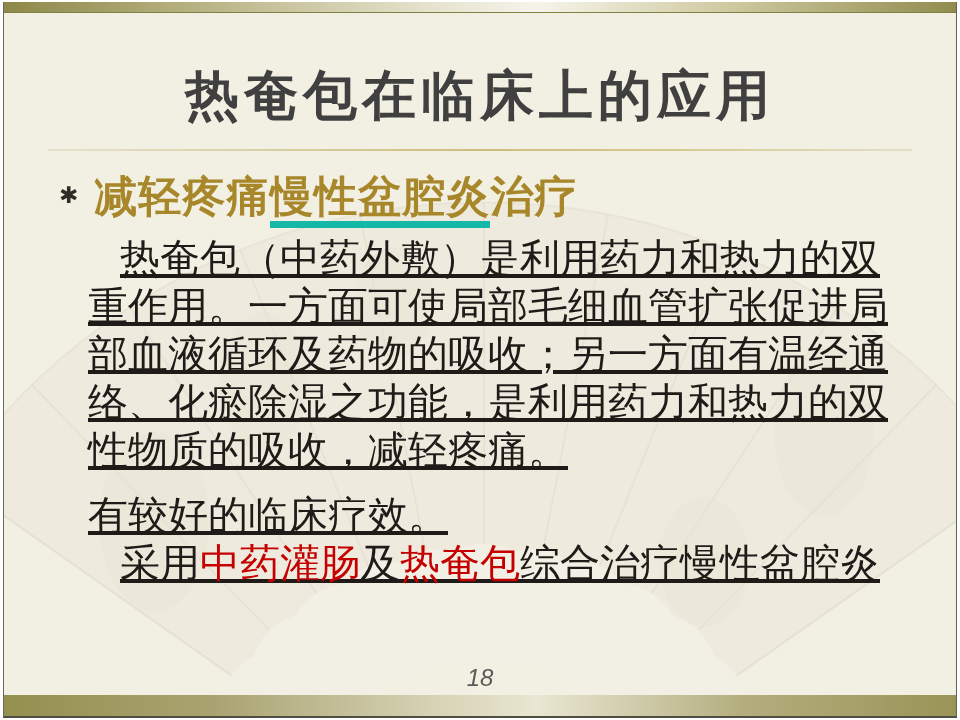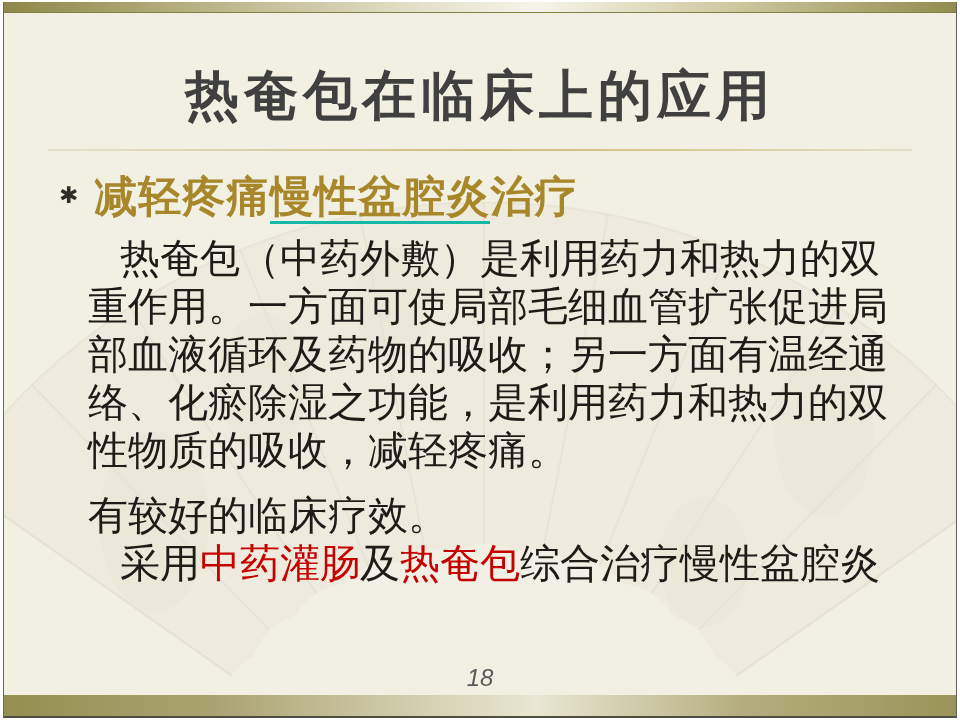--- a/index.html
+++ b/index.html
@@ -29,24 +29,24 @@
     background:linear-gradient(90deg,rgba(190,180,140,0.25) 0%,#cdbd7c 50%,#d6c98f 72%,rgba(190,180,140,0.3) 100%);
   }
   .bullet-row{position:absolute;top:169px;left:55px;right:30px;display:flex;align-items:flex-start;}
   .bullet-marker{
     font-family:"DejaVu Sans","Liberation Sans",sans-serif;
     font-size:23px;color:#2f2b26;margin:13px 16px 0 0;line-height:1;
   }
   .bullet-heading{
     font-size:43px;line-height:52px;color:#A8862A;font-weight:600;letter-spacing:1px;white-space:nowrap;
   }
-  .bullet-heading .u{border-bottom:3px solid #14b8a6;padding-bottom:1px;}
+  .bullet-heading .u{border-bottom:7px solid #14b8a6;padding-bottom:1px;}
   .body-para{
     position:absolute;left:84px;right:20px;
-    font-size:40px;line-height:48px;color:#1E1B18;white-space:nowrap;
+    font-size:40px;line-height:48px;color:#1E1B18;white-space:nowrap;text-decoration:underline;
   }
   .para-1{top:233px;}
   .para-2{top:490px;}
   .body-line{height:48px;}
   .body-line.indent{padding-left:32px;}
   .red{color:#C40000;}
   .page-number{
     position:absolute;bottom:24px;left:0;right:0;text-align:center;
     font-size:24px;color:#595959;font-family:"Liberation Sans","DejaVu Sans",sans-serif;font-style:italic;
   }

